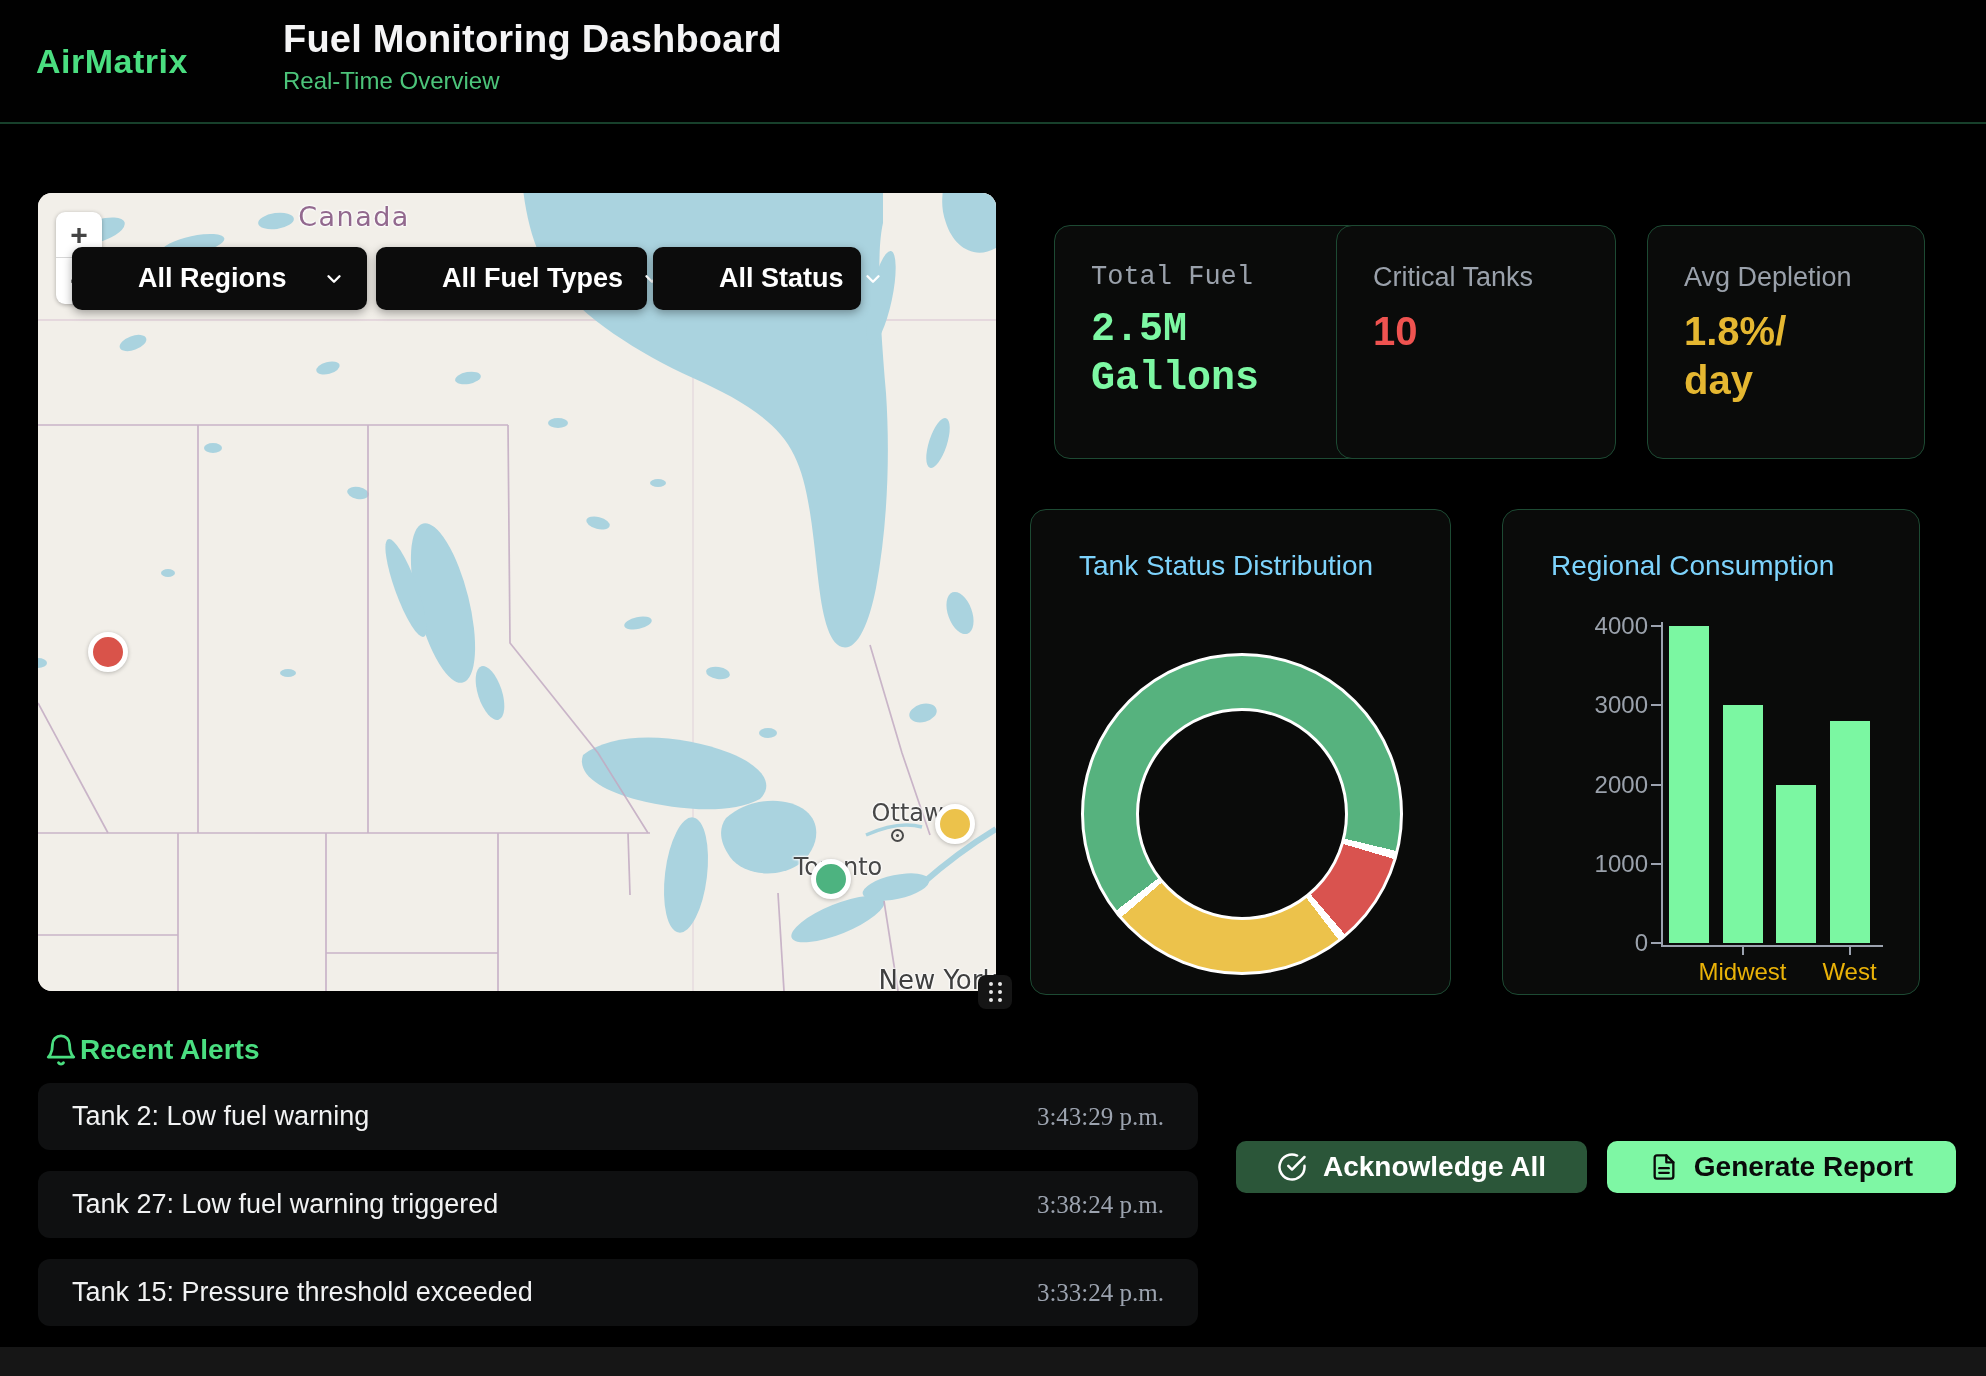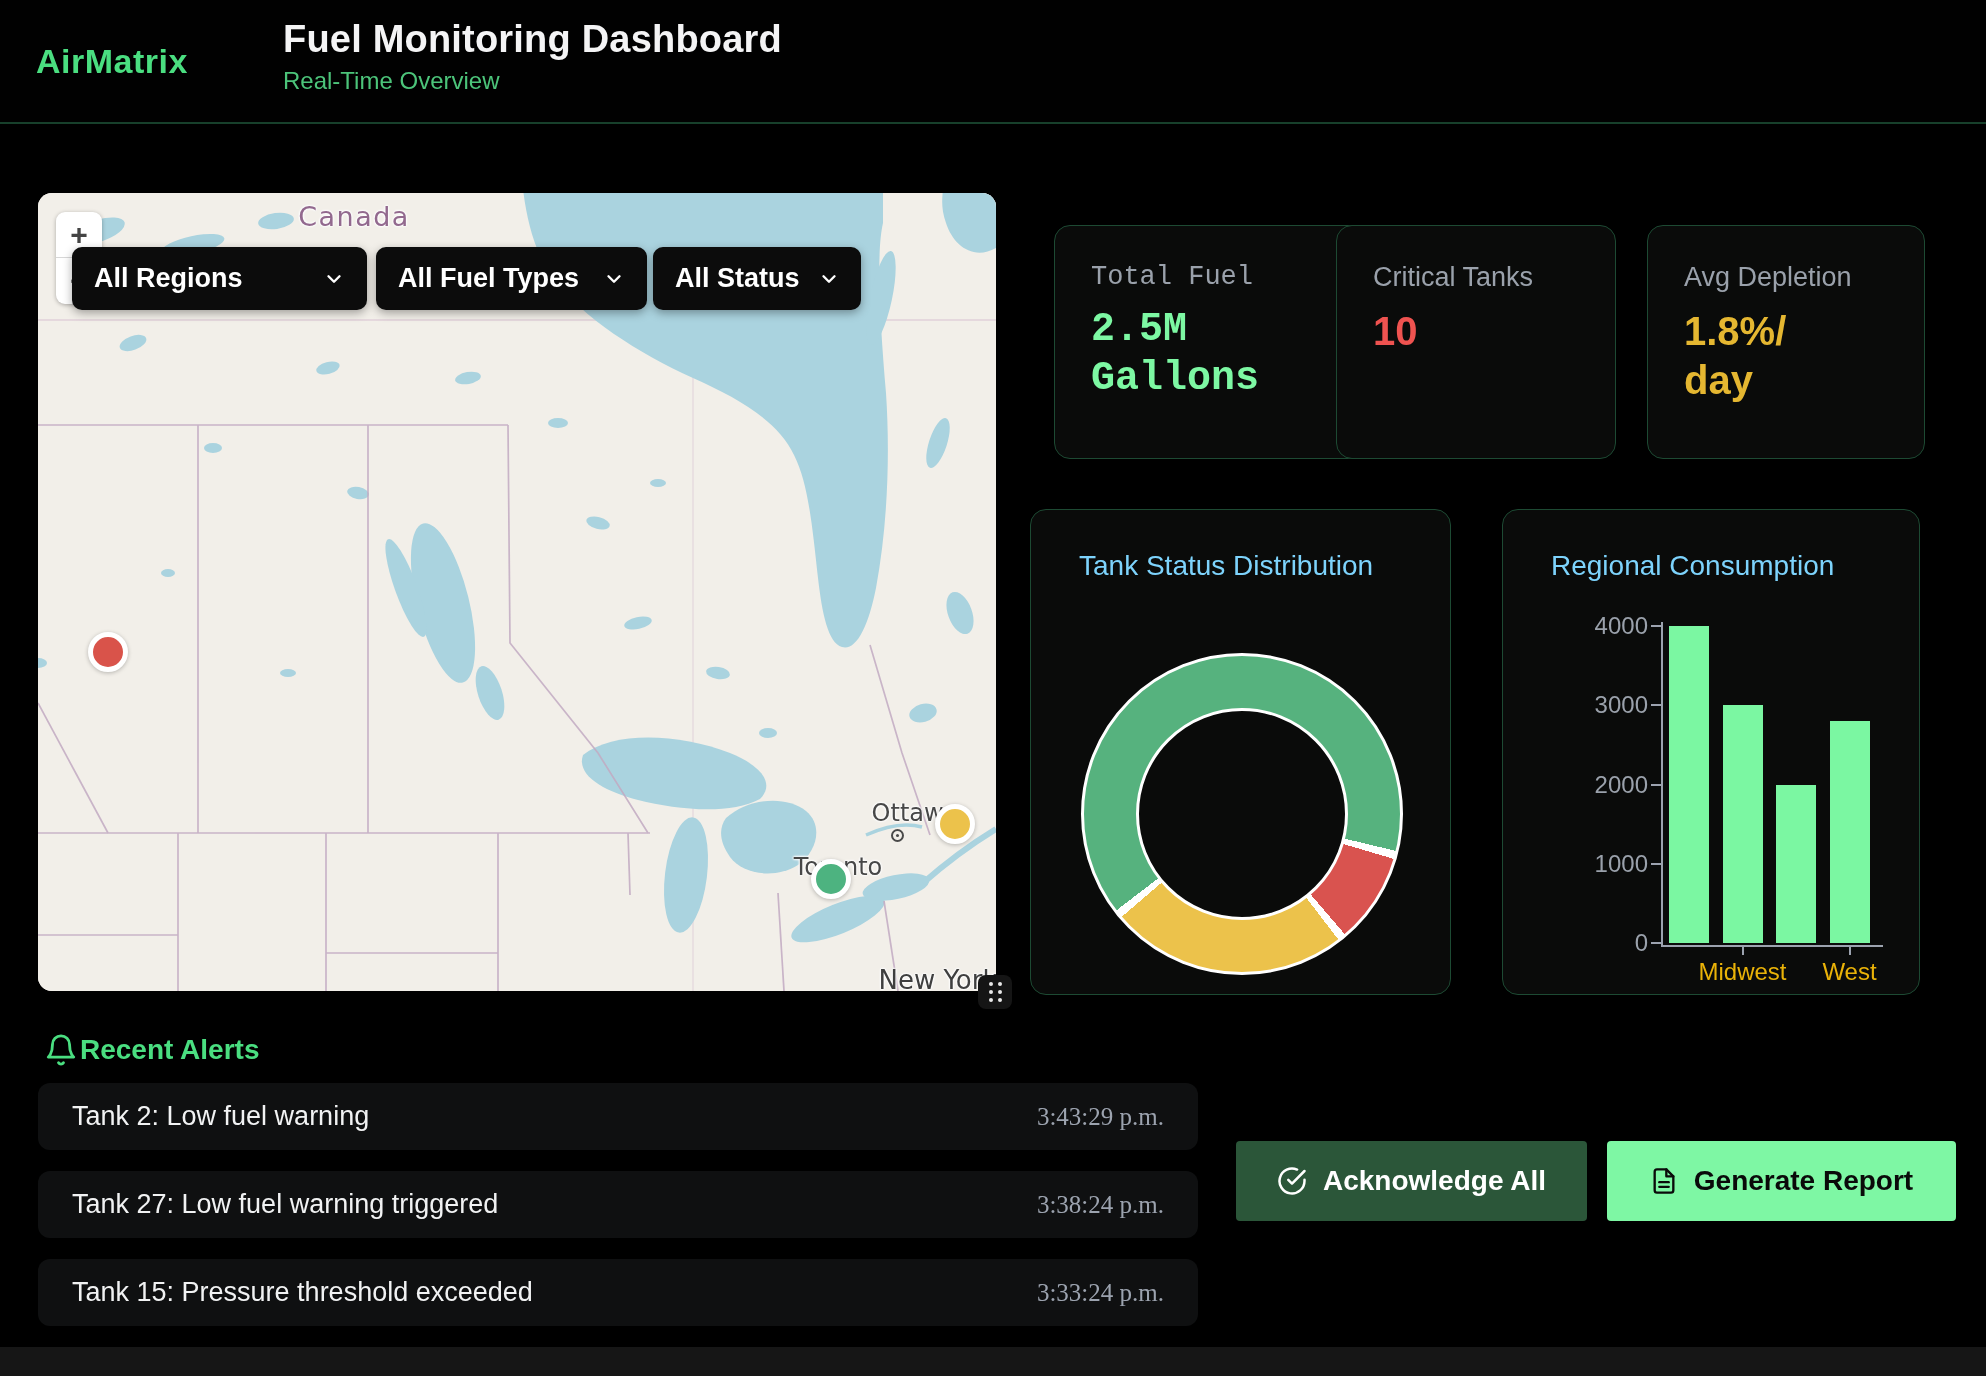--- a/index.html
+++ b/index.html
@@ -26,21 +26,21 @@
   .map-label.city-large { font-size:26px; color:#3f3f3f; }
   .town-symbol { position:absolute; left:853px; top:636px; width:13px; height:13px; border:2.5px solid #4a4a4a; border-radius:50%; background:transparent; }
   .town-symbol::after { content:""; position:absolute; left:2.5px; top:2.5px; width:3px; height:3px; border-radius:50%; background:#4a4a4a; }
   .marker { position:absolute; width:40px; height:40px; border:5px solid #fff; border-radius:50%; box-shadow:0 1px 4px rgba(0,0,0,.25); cursor:pointer; }
 
   .zoomctl { position:absolute; left:18px; top:19px; width:46px; background:#fff; border-radius:9px; overflow:hidden; box-shadow:0 1px 4px rgba(0,0,0,.3); z-index:5; }
   .zoomctl .zbtn { width:46px; height:46px; display:flex; align-items:center; justify-content:center; font-size:30px; font-weight:700; color:#444; cursor:pointer; }
   .zoomctl .zbtn:first-child { border-bottom:1px solid #d7d7d7; }
 
   .filter { position:absolute; top:54px; height:63px; background:#0c0c0c; border-radius:10px; display:flex; align-items:center; justify-content:space-between; padding:0 22px; box-shadow:0 3px 10px rgba(0,0,0,.35); z-index:10; cursor:pointer; }
-  .filter span { font-size:27px; font-weight:600; color:#fff; white-space:nowrap; }
+  .filter span { font-size:27px; font-weight:600; color:#fff; white-space:nowrap;margin-left:44px; }
   .filter svg { margin-left:18px; flex:none; }
   #filter-regions { left:34px; width:295px; }
   #filter-fuel { left:338px; width:271px; }
   #filter-status { left:615px; width:208px; }
 
   .grip { position:absolute; left:978px; top:975px; width:34px; height:34px; background:#151515; border-radius:8px; display:flex; align-items:center; justify-content:center; cursor:grab; z-index:20; }
   .grip .dots { display:grid; grid-template-columns:repeat(2,4px); grid-gap:4px 5px; }
   .grip .dots i { width:4px; height:4px; border-radius:50%; background:#e8e8e8; }
 
   
@@ -66,21 +66,21 @@
   .bar { position:absolute; background:#7bf7a2; }
 
   
   .alerts-head { position:absolute; left:44px; top:1030px; height:40px; display:flex; align-items:center; gap:2px; }
   .alerts-head .txt { font-size:28px; font-weight:700; color:#4ade80; }
   .alert-row { position:absolute; left:38px; width:1160px; height:67px; background:#0f1011; border-radius:12px; display:flex; align-items:center; justify-content:space-between; padding:0 34px; cursor:pointer; }
   .alert-row .msg { font-size:27px; color:#f1f2f3; }
   .alert-row .time { font-size:25px; color:#9ca3af;font-family:Liberation Serif, serif; }
   #alert-0 { top:1083px; } #alert-1 { top:1171px; } #alert-2 { top:1259px; }
 
-  .btn { position:absolute; top:1141px; height:80px; border:none; border-radius:4px; display:flex; align-items:center; justify-content:center; gap:16px; cursor:pointer; font-family:"Liberation Sans", sans-serif; }
+  .btn { position:absolute; top:1141px; height:52px; border:none; border-radius:10px; display:flex; align-items:center; justify-content:center; gap:16px; cursor:pointer; font-family:"Liberation Sans", sans-serif; }
   #btn-ack { left:1236px; width:351px; background:#2b5639; color:#fff; font-size:28px; font-weight:600; }
   #btn-gen { left:1607px; width:349px; background:#7ef7a4; color:#0a0a0a; font-size:28px; font-weight:700; }
 
   .footer-strip { position:absolute; left:0; top:1347px; width:1986px; height:29px; background:#161616; }
 </style>
 </head>
 <body>
 
 <div class="page">
 

